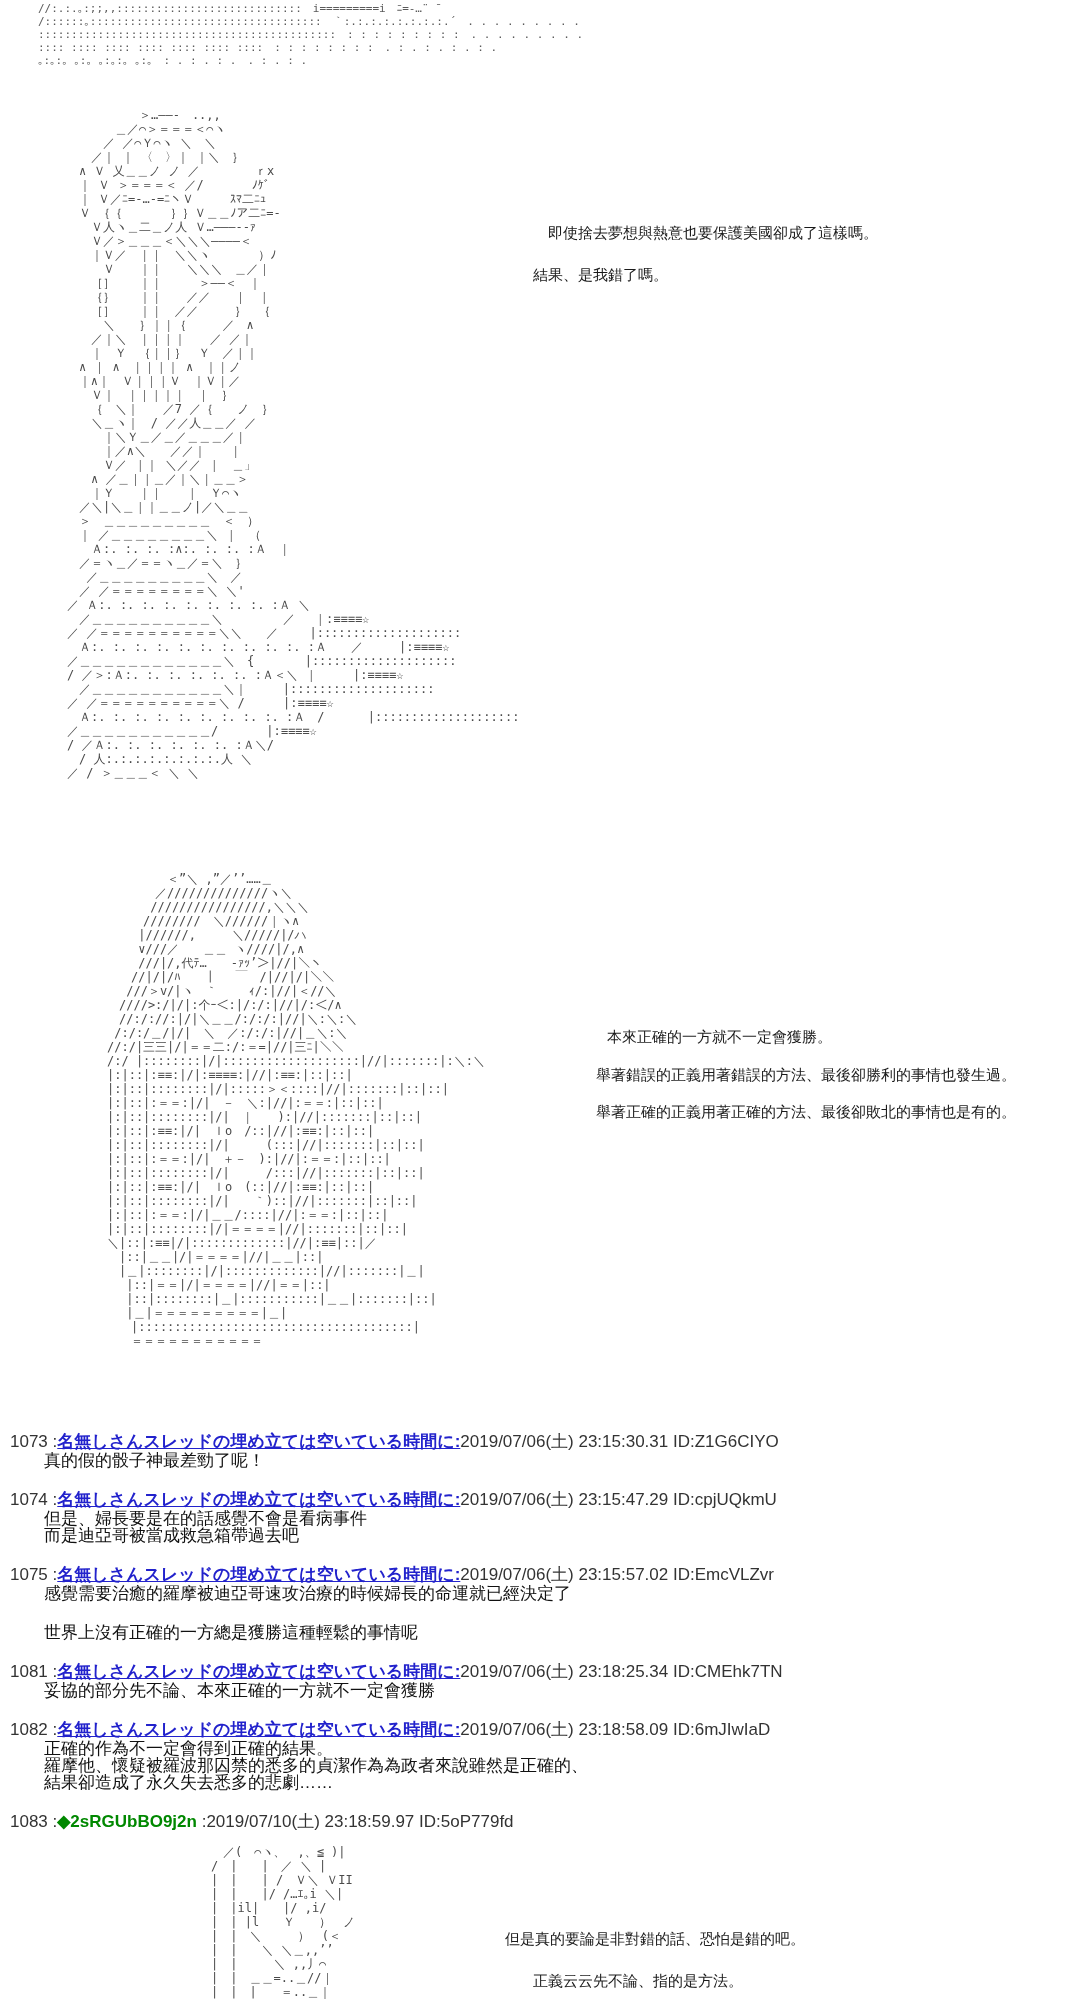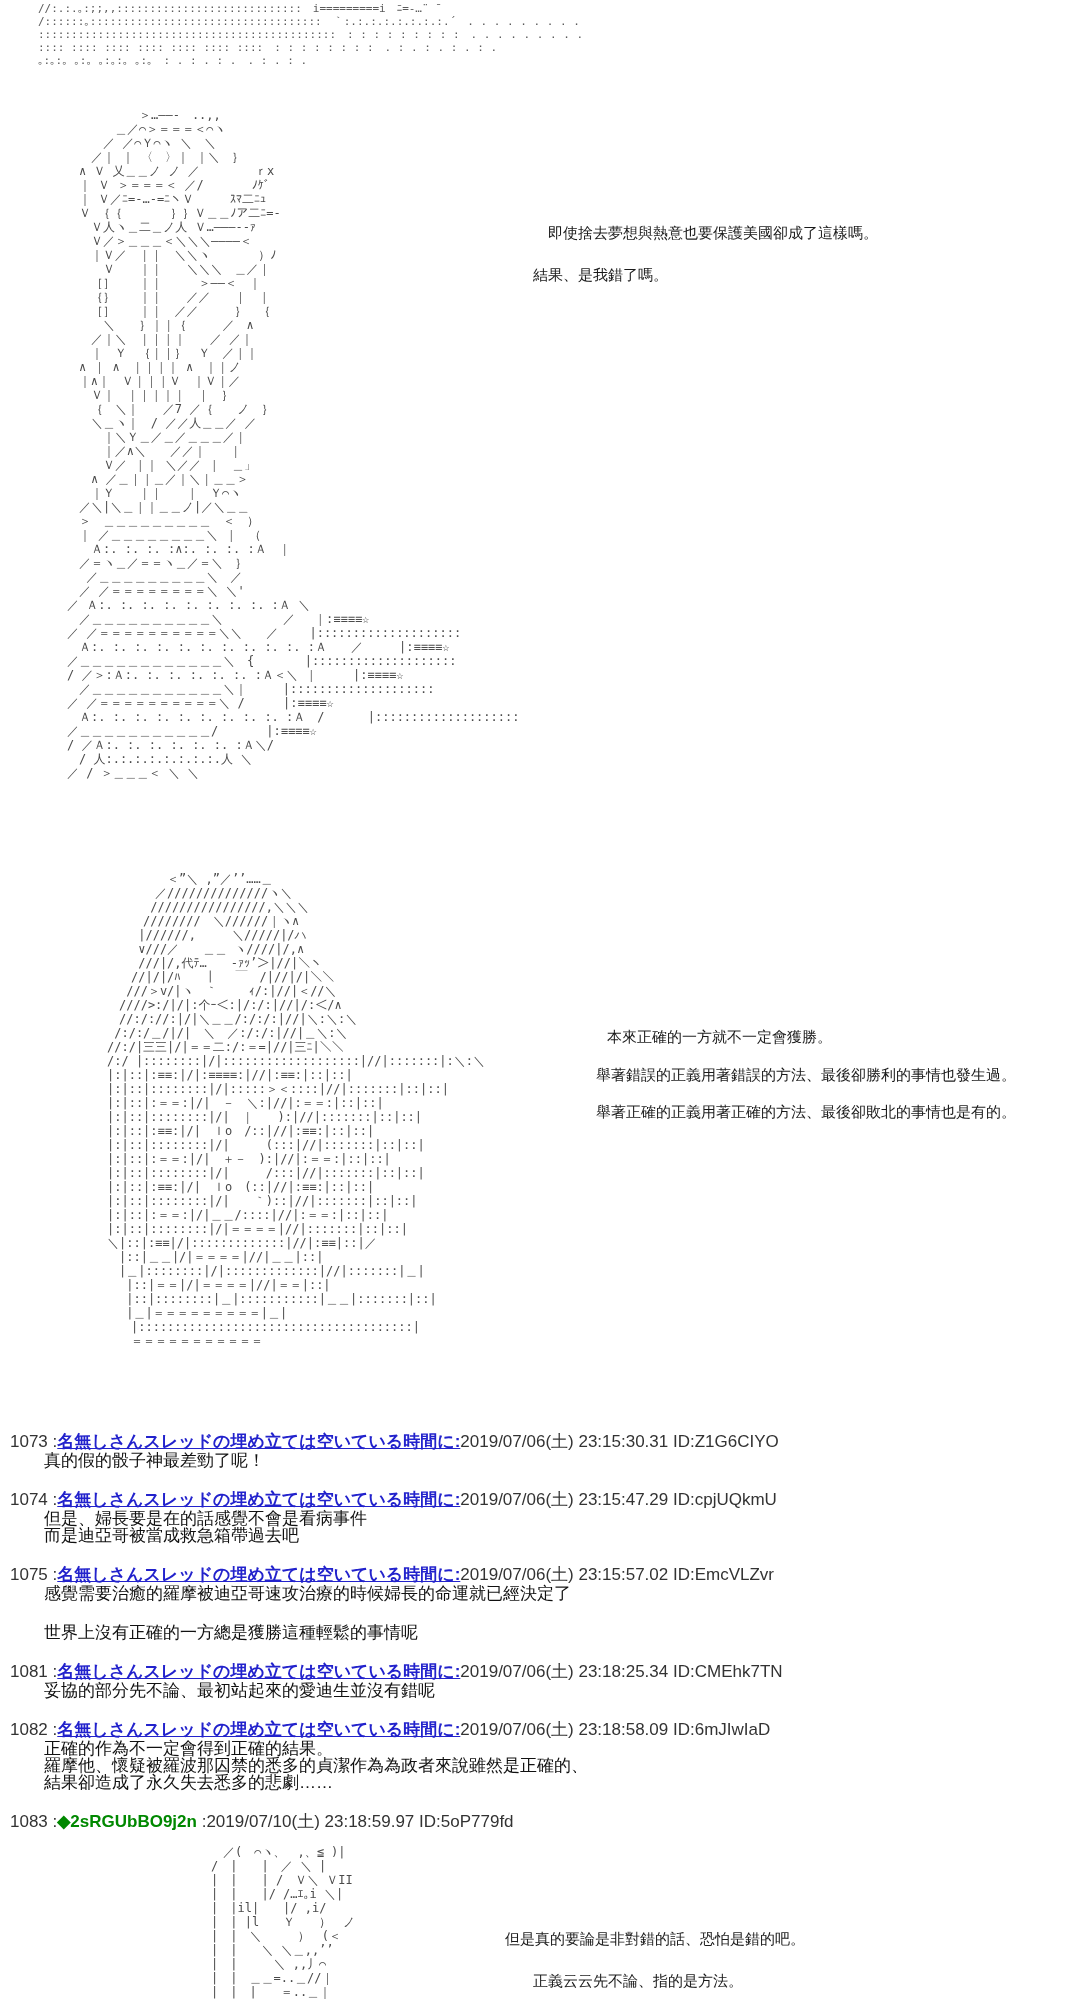--- a/index.html
+++ b/index.html
@@ -162,21 +162,21 @@
     </div>
 
     <div class="post">
       <div class="post-body">世界上沒有正確的一方總是獲勝這種輕鬆的事情呢</div>
     </div>
 
     <div class="post">
       <div class="post-header">
         <span class="post-number">1081 :</span><span class="post-name">名無しさんスレッドの埋め立ては空いている時間に:</span><span class="post-meta">2019/07/06(土) 23:18:25.34 ID:CMEhk7TN</span>
       </div>
-      <div class="post-body">妥協的部分先不論、最初站起來的愛迪生並沒有錯呢</div>
+      <div class="post-body">妥協的部分先不論、本來正確的一方就不一定會獲勝</div>
     </div>
 
     <div class="post">
       <div class="post-header">
         <span class="post-number">1082 :</span><span class="post-name">名無しさんスレッドの埋め立ては空いている時間に:</span><span class="post-meta">2019/07/06(土) 23:18:58.09 ID:6mJIwIaD</span>
       </div>
       <div class="post-body">正確的作為不一定會得到正確的結果。
 羅摩他、懷疑被羅波那囚禁的悉多的貞潔作為為政者來說雖然是正確的、
 結果卻造成了永久失去悉多的悲劇……</div>
     </div>

